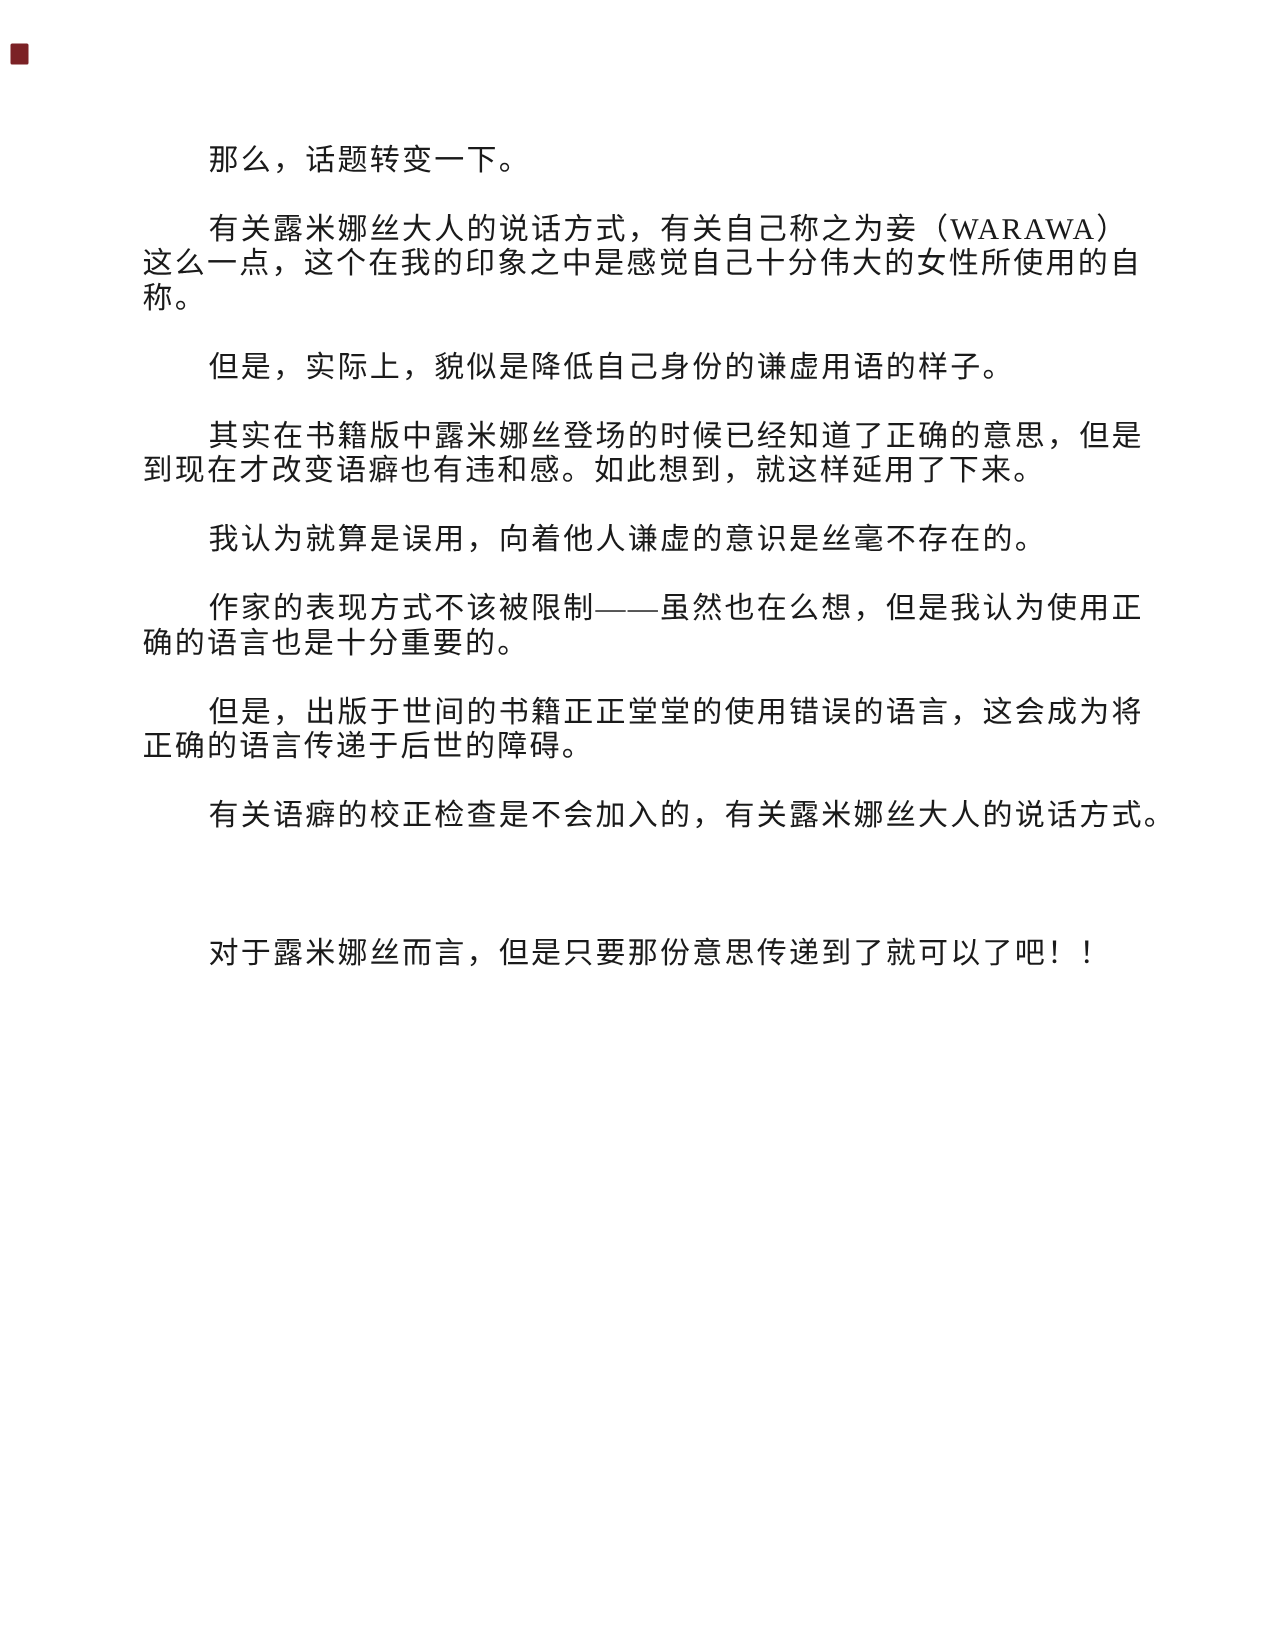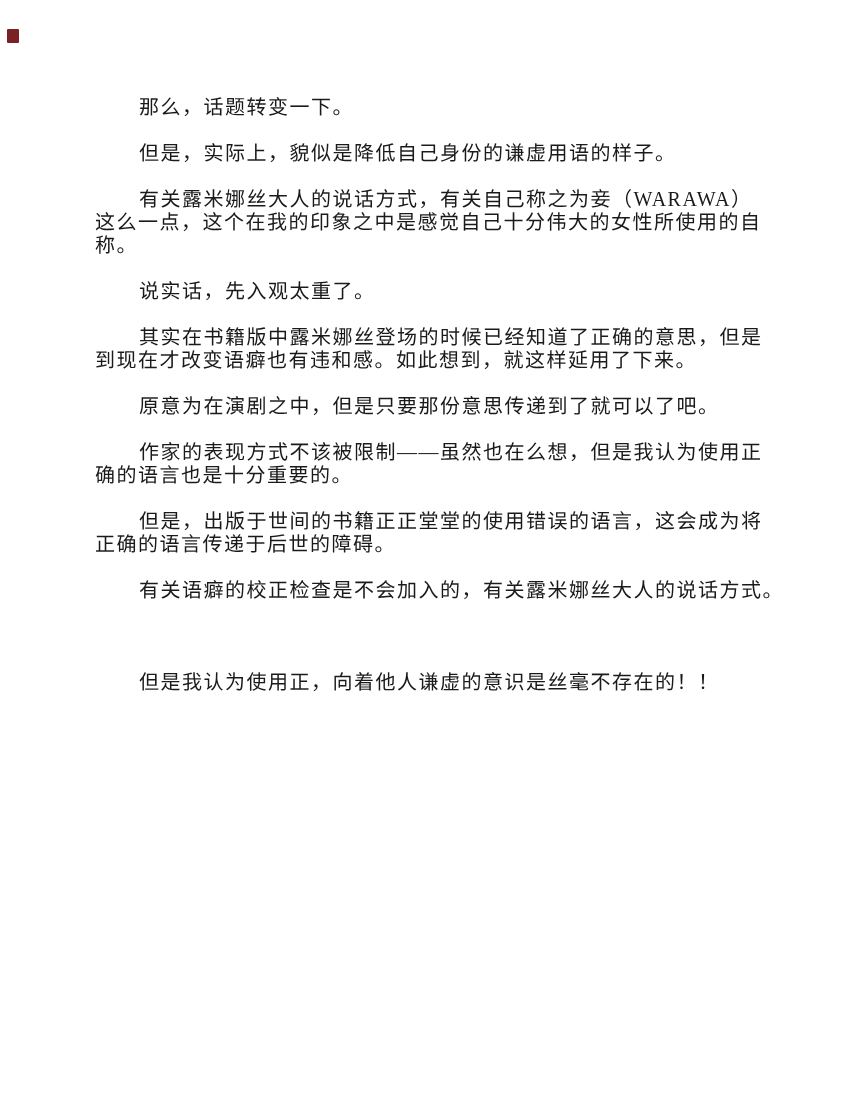--- a/index.html
+++ b/index.html
@@ -44,28 +44,27 @@
     margin-top: 69px;        
   }
 </style>
 </head>
 <body>
 
 <div class="page">
   <div class="page-marker"></div>
   <main class="content">
     <p class="para">那么，话题转变一下。</p>
-    <p class="para">但是，实际上，貌似是降低自己身份的谦虚用语的样子。</p>
     <p class="para">有关露米娜丝大人的说话方式，有关自己称之为妾（WARAWA）
 这么一点，这个在我的印象之中是感觉自己十分伟大的女性所使用的自
 称。</p>
-    <p class="para">说实话，先入观太重了。</p>
+    <p class="para">但是，实际上，貌似是降低自己身份的谦虚用语的样子。</p>
     <p class="para">其实在书籍版中露米娜丝登场的时候已经知道了正确的意思，但是
 到现在才改变语癖也有违和感。如此想到，就这样延用了下来。</p>
-    <p class="para">原意为在演剧之中，但是只要那份意思传递到了就可以了吧。</p>
+    <p class="para">我认为就算是误用，向着他人谦虚的意识是丝毫不存在的。</p>
     <p class="para">作家的表现方式不该被限制——虽然也在么想，但是我认为使用正
 确的语言也是十分重要的。</p>
     <p class="para">但是，出版于世间的书籍正正堂堂的使用错误的语言，这会成为将
 正确的语言传递于后世的障碍。</p>
     <p class="para">有关语癖的校正检查是不会加入的，有关露米娜丝大人的说话方式。</p>
-    <p class="para final">但是我认为使用正，向着他人谦虚的意识是丝毫不存在的！！</p>
+    <p class="para final">对于露米娜丝而言，但是只要那份意思传递到了就可以了吧！！</p>
   </main>
 </div>
 
 </body></html>

